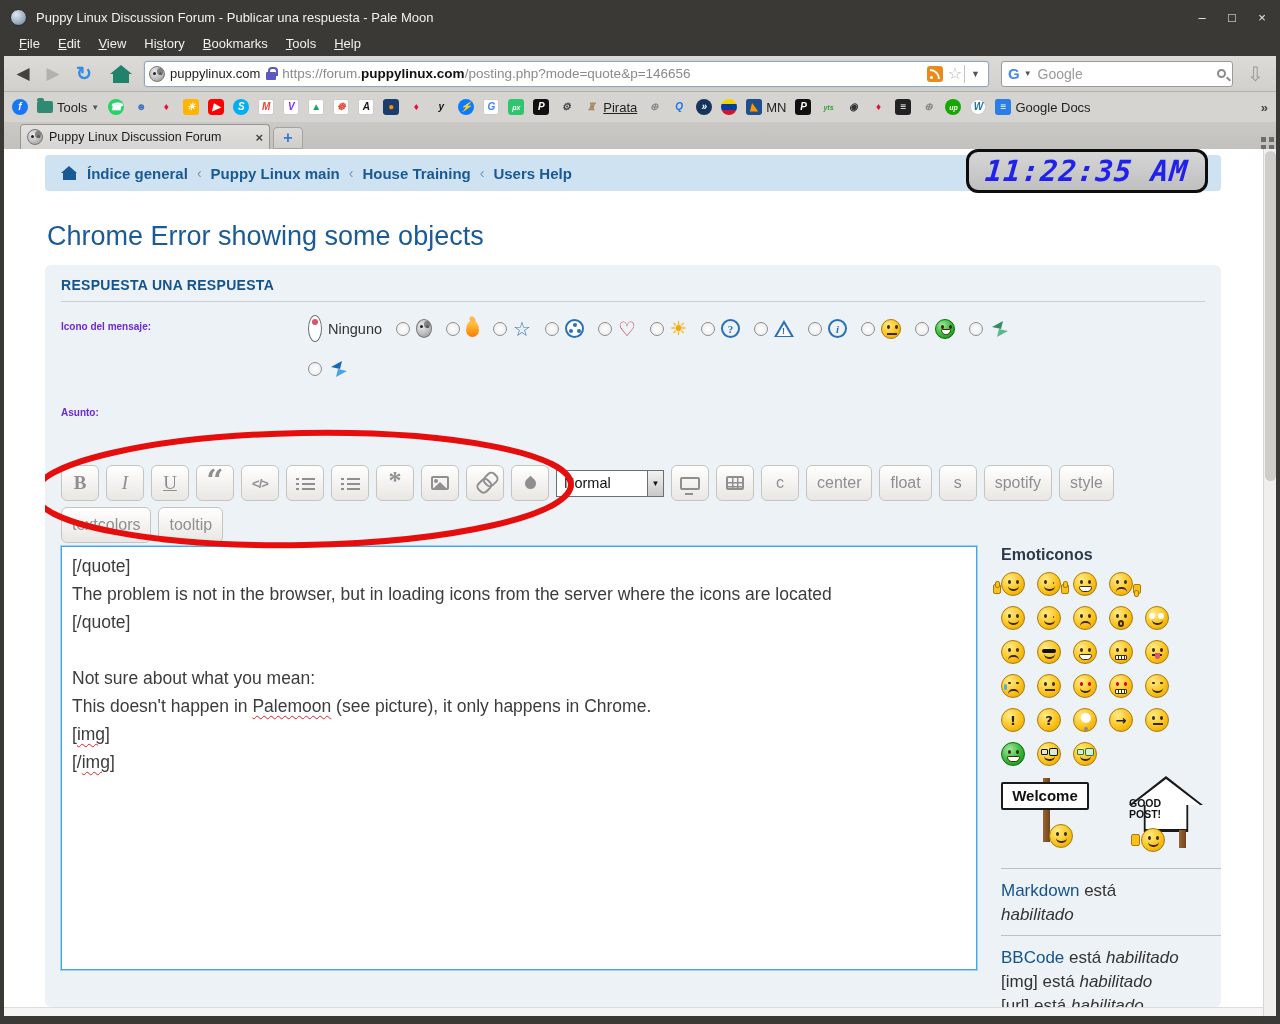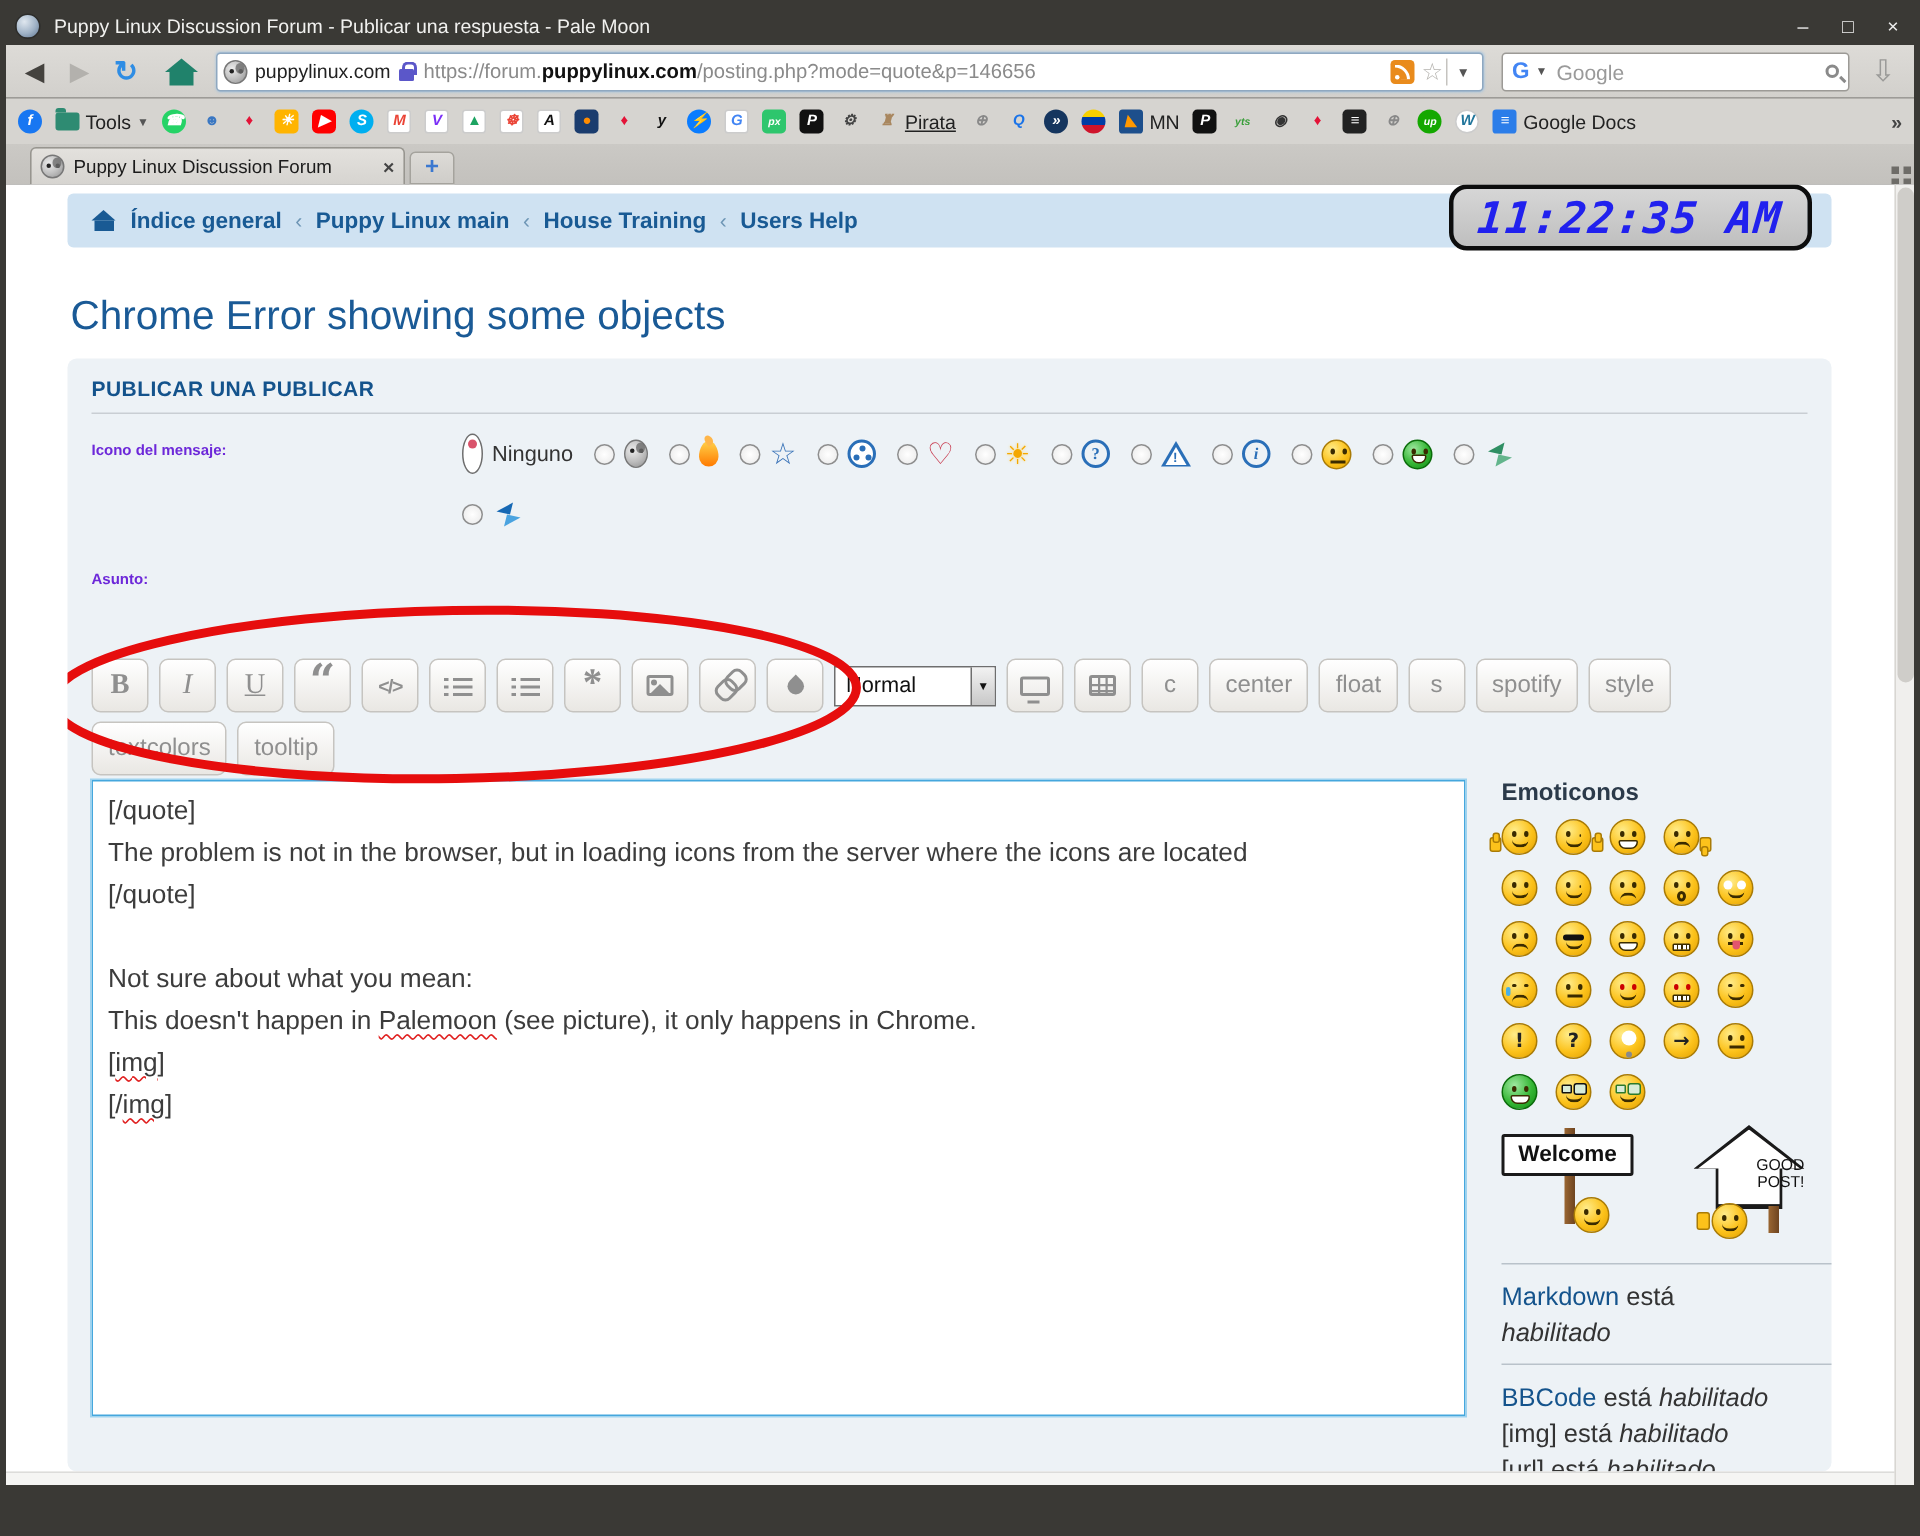--- a/index.html
+++ b/index.html
@@ -181,21 +181,21 @@
 
   .bigem-row { display:flex; gap:18px; margin-top:4px; height:84px; }
   .bigem { position:relative; width:96px; height:80px; }
   .pole { position:absolute; width:7px; background:linear-gradient(90deg,#9a6632,#6e4420); }
   .sign { position:absolute; background:#fff; border:2px solid #1a1a1a; color:#111; font-weight:bold; text-align:center; z-index:2; }
   .welcome .pole { left:42px; top:2px; height:64px; }
   .welcome .sign { left:0; top:6px; width:88px; height:28px; font-size:15px; line-height:24px; border-radius:2px; }
   .welcome .em { position:absolute; left:48px; top:48px; }
   .gp-outer { position:absolute; left:14px; top:0; width:74px; height:56px; background:#1a1a1a; clip-path:polygon(50% 0,100% 52%,80% 52%,80% 100%,20% 100%,20% 52%,0 52%); }
   .gp-inner { position:absolute; left:17px; top:3px; width:68px; height:50px; background:#fff; clip-path:polygon(50% 0,100% 52%,80% 52%,80% 100%,20% 100%,20% 52%,0 52%); }
-  .gp-text { position:absolute; left:14px; top:22px; width:74px; text-align:right; font-weight:normal; font-size:10.5px; line-height:11px; color:#111; z-index:2; }
+  .gp-text { position:absolute; left:14px; top:22px; width:74px; text-align:left; font-weight:bold; font-size:10.5px; line-height:11px; color:#111; z-index:2; }
   .goodpost .pole { left:64px; top:54px; height:18px; }
   .goodpost .em { position:absolute; left:26px; top:52px; }
   .goodpost .thumb2 { position:absolute; left:16px; top:58px; width:9px; height:12px; background:#fcc21b; border:1px solid #a97b06; border-radius:2px; }
 
   .emo-divider { border-top:1px solid #b9c2ca; margin:8px 0 10px; }
   .info-block { font-size:17px; color:#333; line-height:24px; }
   .info-block a { color:#14538c; text-decoration:none; }
   .info-block .it { font-style:italic; }
 </style>
 </head>
@@ -206,20 +206,23 @@
   <div class="titlebar">
     <span class="pm-logo"></span>
     <span>Puppy Linux Discussion Forum - Publicar una respuesta - Pale Moon</span>
     <span class="winctls">
         <span class="winctl">–</span>
         <span class="winctl">□</span>
         <span class="winctl">×</span>
       </span>
   </div>
 
+  <div class="menubar">
+    <span id="menubar-items"><span class="menu-item"><u>F</u>ile</span><span class="menu-item"><u>E</u>dit</span><span class="menu-item"><u>V</u>iew</span><span class="menu-item">Hi<u>s</u>tory</span><span class="menu-item"><u>B</u>ookmarks</span><span class="menu-item"><u>T</u>ools</span><span class="menu-item"><u>H</u>elp</span></span>
+  </div>
 
   <div class="navbar">
     <span class="nav-arrow nav-back">◀</span>
     <span class="nav-arrow nav-fwd">▶</span>
     <span class="nav-refresh">↻</span>
     <span class="home-ic"></span>
     <div class="urlbar">
       <span class="puppy"></span>
       <span class="url-site">puppylinux.com</span>
       <span class="lock-ic"></span>
@@ -377,21 +380,21 @@
         <span>Users Help</span>
       </div>
 
     <div class="clock">
       <span>11:22:35 AM</span>
     </div>
 
     <div class="page-title">Chrome Error showing some objects</div>
 
     <div class="panel">
-      <div class="panel-title">PUBLICAR UNA PUBLICAR</div>
+      <div class="panel-title">RESPUESTA UNA RESPUESTA</div>
       <div class="panel-hr"></div>
 
       <div class="flabel" style="top:56px;">Icono del mensaje:</div>
       <div class="mi-row" style="top:50px;" id="mi-row1">
         <span class="mi-item">
           <span class="radio sel"></span>
           <span class="mi-none-label">Ninguno</span>
         </span>
       <span class="mi-item">
             <span class="radio"></span>

